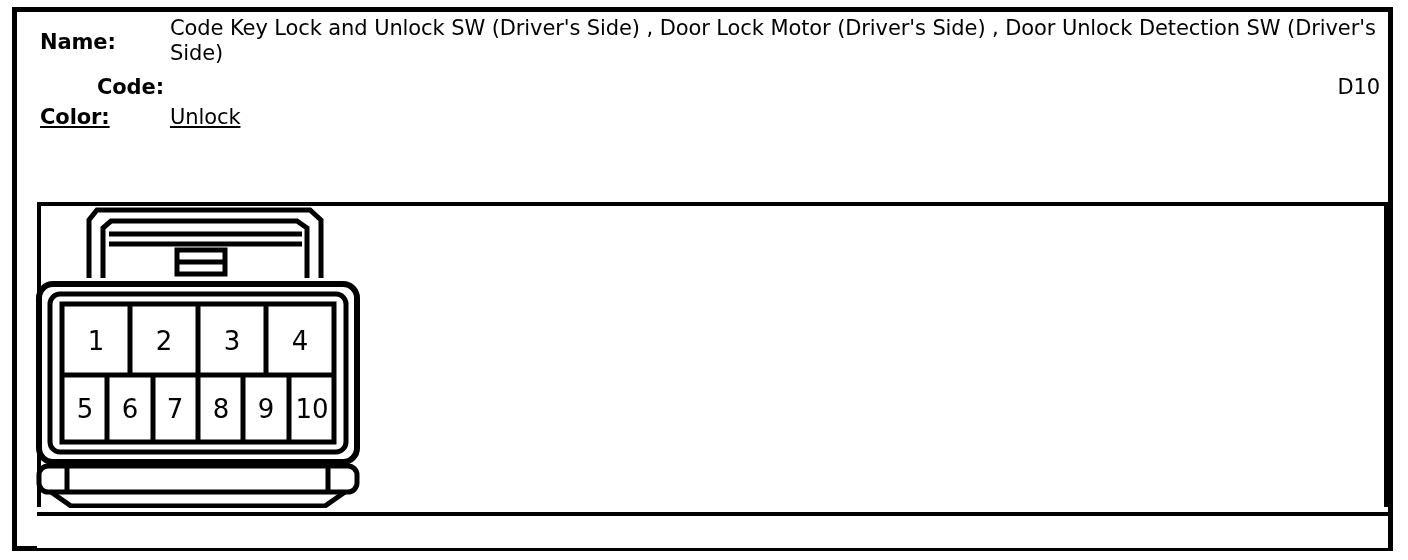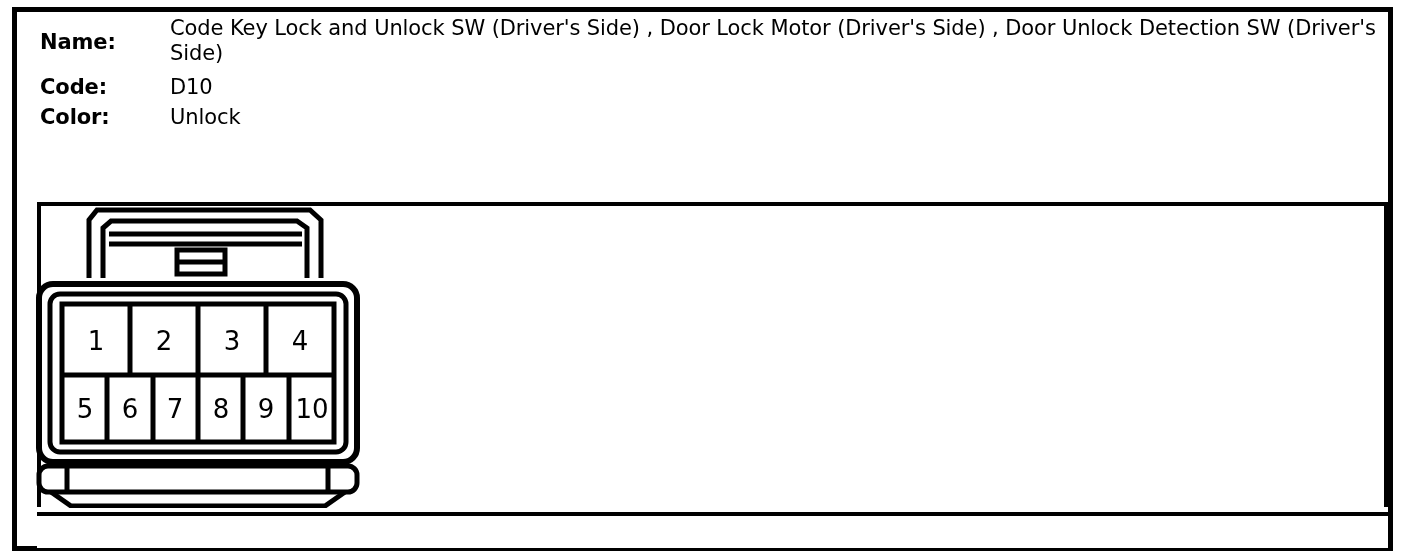--- a/index.html
+++ b/index.html
@@ -44,23 +44,23 @@
     white-space:nowrap;
     padding-right:6px !important;
     letter-spacing:-0.1px;
     margin-left:11px;
   }
   .info-value{
     font-weight:normal;
     letter-spacing:-0.1px;
   }
   .row-name .info-label{padding-top:14px !important;}
-  .row-code td{padding-top:9px !important;}
+  .row-code td{padding-top:9px !important;text-align:right;}
   .row-part td{padding-top:5px !important;}
-  .row-color td{padding-top:5px !important;}
+  .row-color td{padding-top:5px !important;text-decoration:underline;}
 
   
   .diagram-box{
     position:absolute;left:37px;top:202px;
     width:1351px;height:305px;
     border:4px solid #000;
     border-bottom:none;
     box-sizing:border-box;
     background:#fff;
   }

